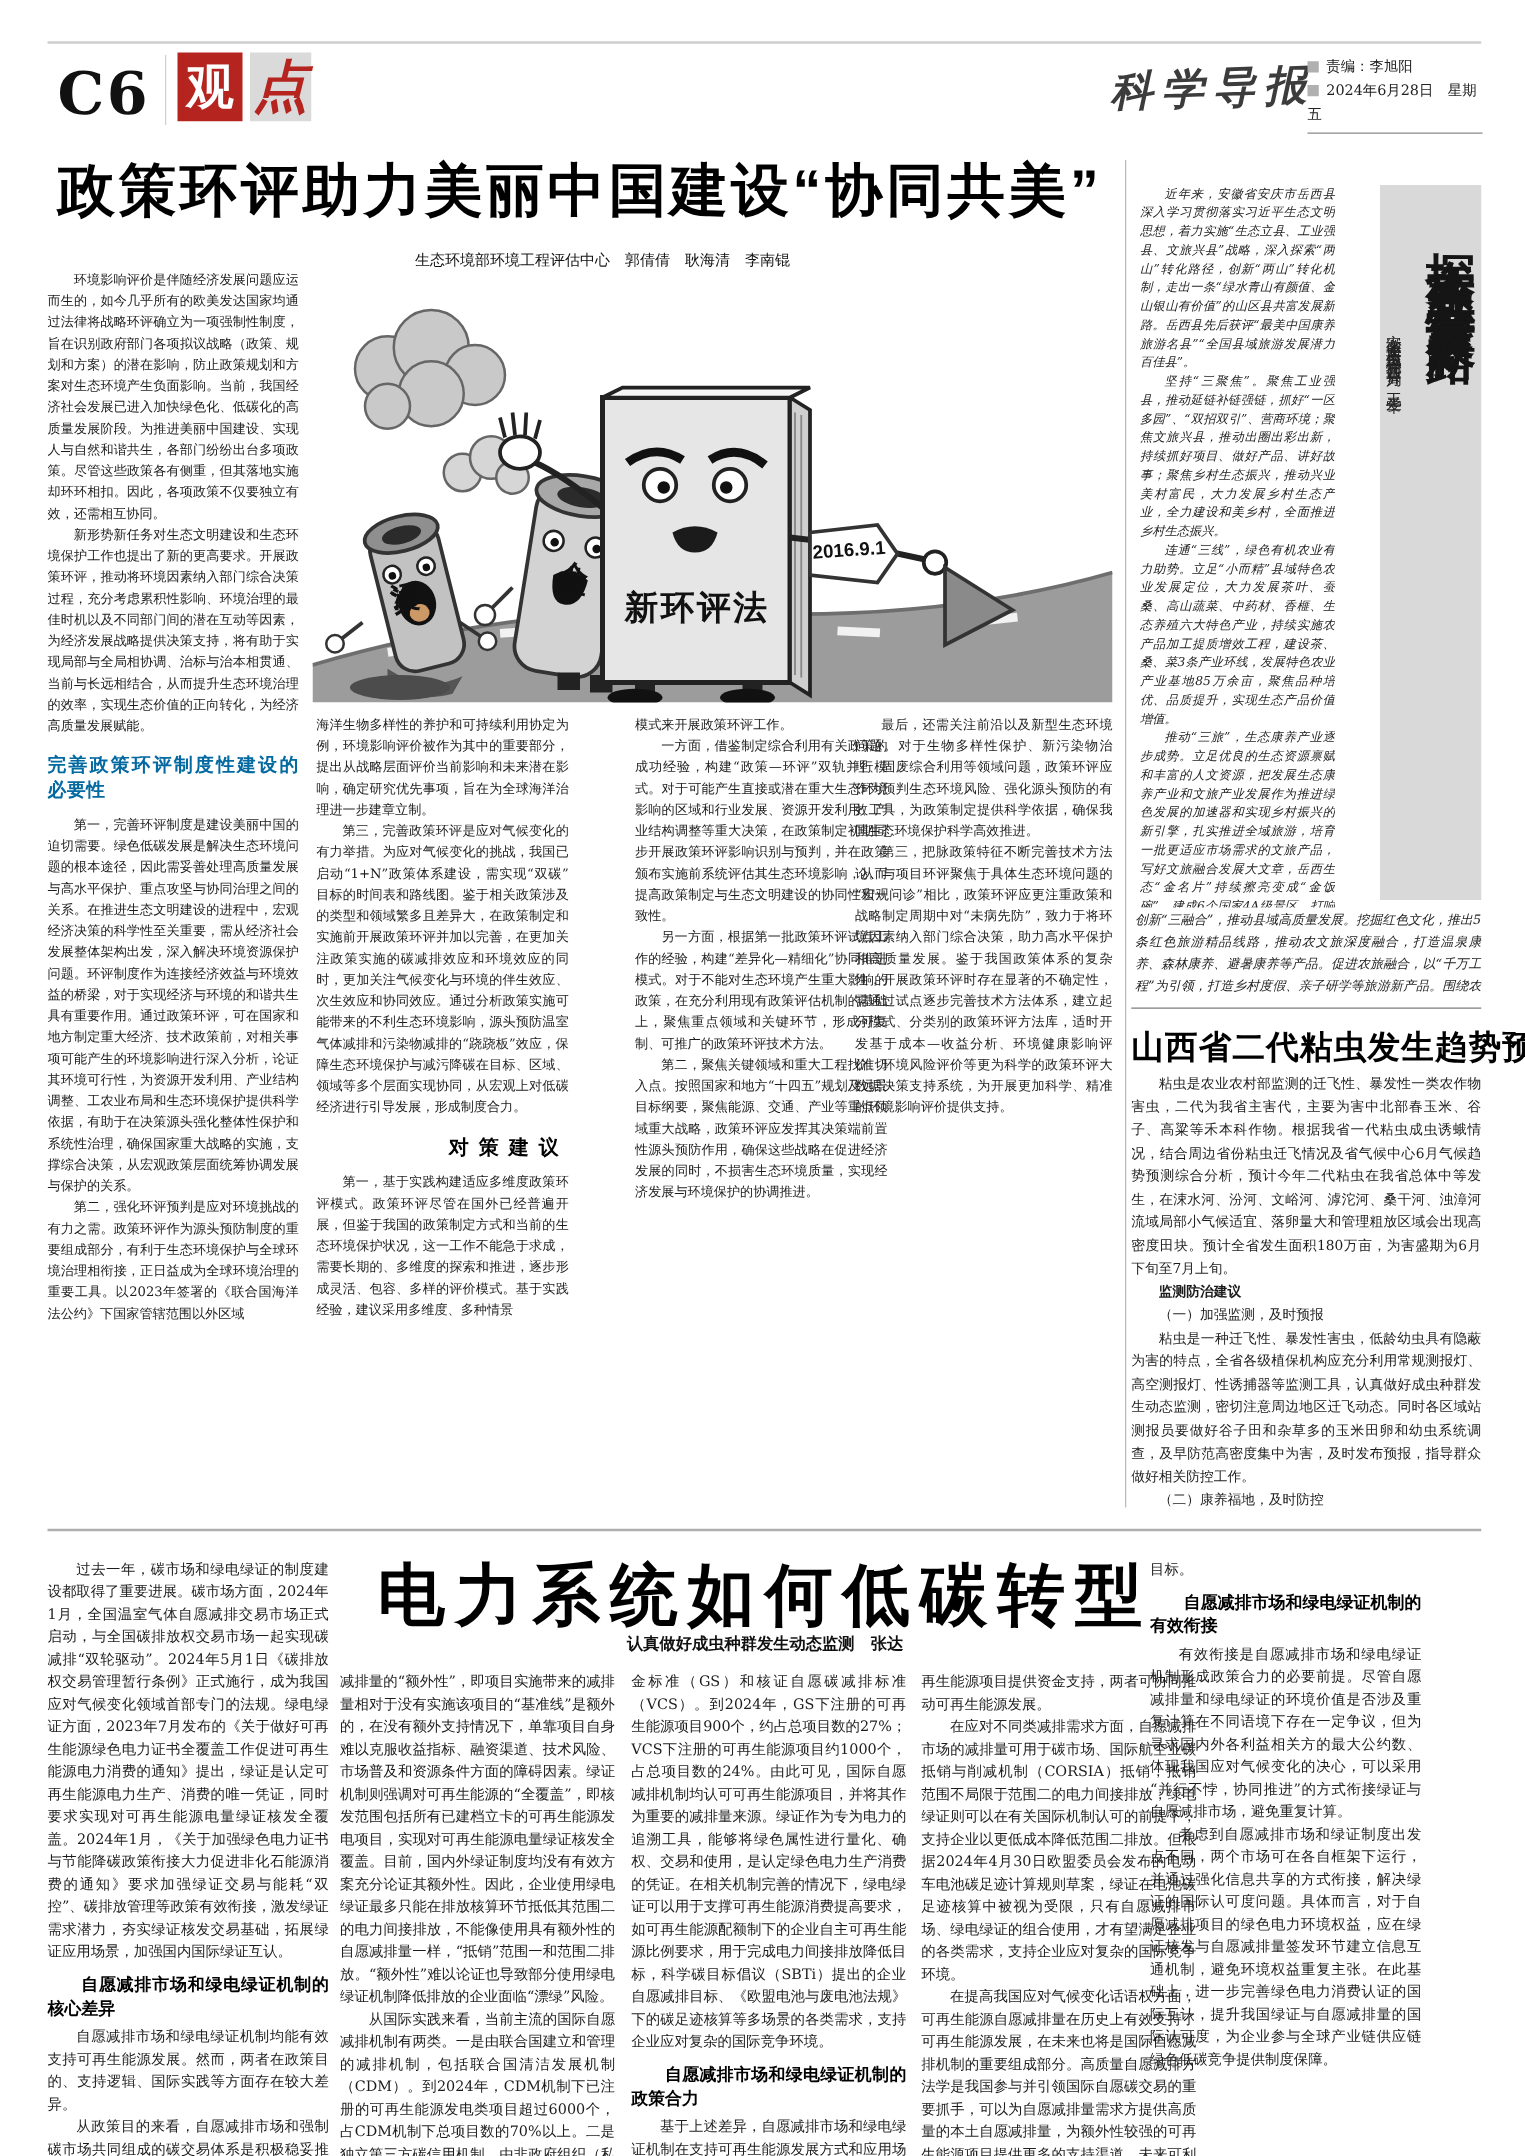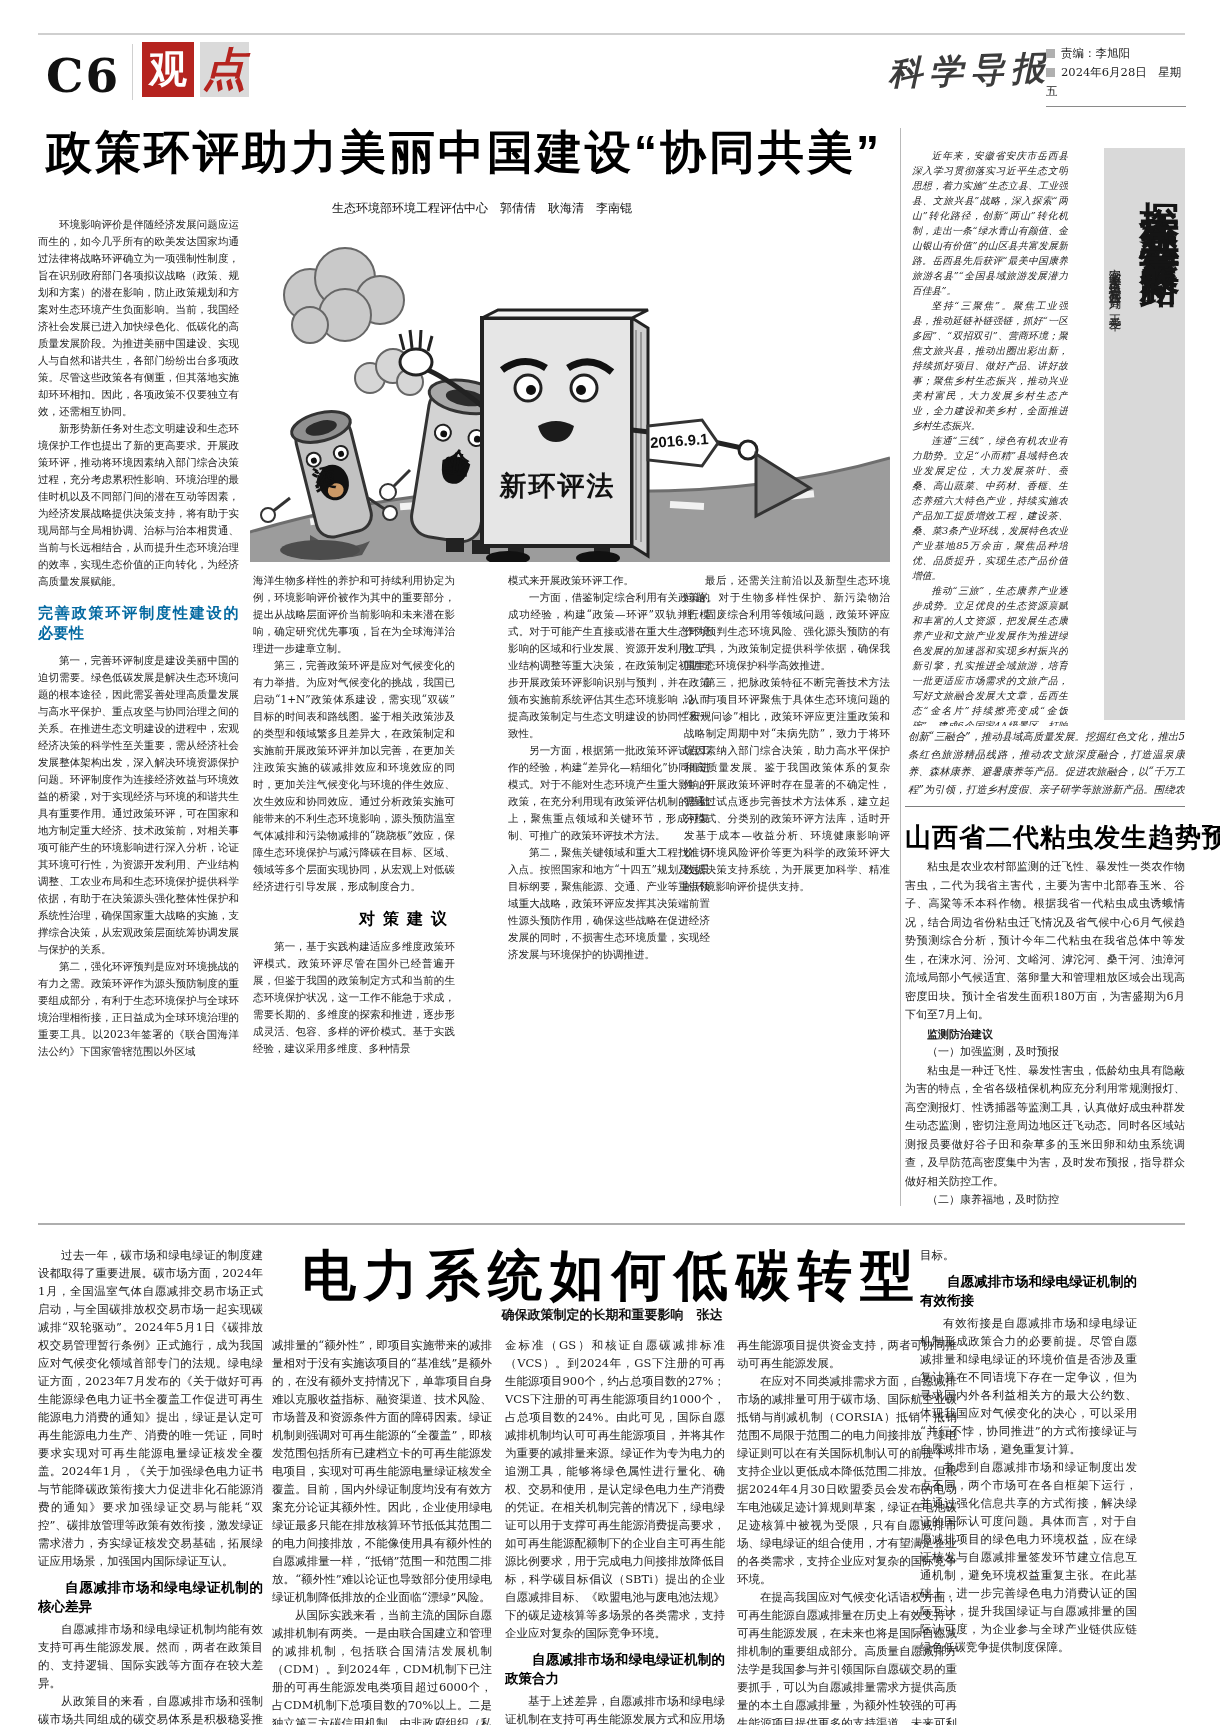--- a/index.html
+++ b/index.html
@@ -227,21 +227,21 @@
       <div class="par p">粘虫是农业农村部监测的迁飞性、暴发性一类农作物害虫，二代为我省主害代，主要为害中北部春玉米、谷子、高粱等禾本科作物。根据我省一代粘虫成虫诱蛾情况，结合周边省份粘虫迁飞情况及省气候中心6月气候趋势预测综合分析，预计今年二代粘虫在我省总体中等发生，在涑水河、汾河、文峪河、滹沱河、桑干河、浊漳河流域局部小气候适宜、落卵量大和管理粗放区域会出现高密度田块。预计全省发生面积180万亩，为害盛期为6月下旬至7月上旬。</div>
       <div class="par hb">监测防治建议</div>
       <div class="par p">（一）加强监测，及时预报</div>
       <div class="par p">粘虫是一种迁飞性、暴发性害虫，低龄幼虫具有隐蔽为害的特点，全省各级植保机构应充分利用常规测报灯、高空测报灯、性诱捕器等监测工具，认真做好成虫种群发生动态监测，密切注意周边地区迁飞动态。同时各区域站测报员要做好谷子田和杂草多的玉米田卵和幼虫系统调查，及早防范高密度集中为害，及时发布预报，指导群众做好相关防控工作。</div>
       <div class="par p">（二）康养福地，及时防控</div>
     </div>
 
   <div class="rule" style="left:38px;top:1223px;width:1147px;height:2px;background:#aeaeae;"></div>
 
   <div class="abs headline-power" style="left:268px;top:1240px;width:688px;">电力系统如何低碳转型</div>
-  <div class="abs byline-power" style="left:268px;top:1306px;width:688px;">确保政策制定的长期和重要影响　张达</div>
+  <div class="abs byline-power" style="left:268px;top:1306px;width:688px;">认真做好成虫种群发生动态监测　张达</div>
 
   <div class="tcol power-body" style="left:38px;top:1246px;width:225px;height:479px;">
       <div class="par p">过去一年，碳市场和绿电绿证的制度建设都取得了重要进展。碳市场方面，2024年1月，全国温室气体自愿减排交易市场正式启动，与全国碳排放权交易市场一起实现碳减排“双轮驱动”。2024年5月1日《碳排放权交易管理暂行条例》正式施行，成为我国应对气候变化领域首部专门的法规。绿电绿证方面，2023年7月发布的《关于做好可再生能源绿色电力证书全覆盖工作促进可再生能源电力消费的通知》提出，绿证是认定可再生能源电力生产、消费的唯一凭证，同时要求实现对可再生能源电量绿证核发全覆盖。2024年1月，《关于加强绿色电力证书与节能降碳政策衔接大力促进非化石能源消费的通知》要求加强绿证交易与能耗“双控”、碳排放管理等政策有效衔接，激发绿证需求潜力，夯实绿证核发交易基础，拓展绿证应用场景，加强国内国际绿证互认。</div>
       <div class="par h">自愿减排市场和绿电绿证机制的核心差异</div>
       <div class="par p">自愿减排市场和绿电绿证机制均能有效支持可再生能源发展。然而，两者在政策目的、支持逻辑、国际实践等方面存在较大差异。</div>
       <div class="par p">从政策目的来看，自愿减排市场和强制碳市场共同组成的碳交易体系是积极稳妥推进碳达峰碳中和的重大制度创新，是国际公认的降碳主渠道，承担着对内控制全口径温室气体排放、对外展示积极应对气候变化大国担当的任务，也能够促进我国能源低碳转型。绿电绿证制度聚焦推动可再生能源发展。</div>
     </div>
   <div class="tcol power-body" style="left:272px;top:1336px;width:220px;height:389px;">
       <div class="par c">减排量的“额外性”，即项目实施带来的减排量相对于没有实施该项目的“基准线”是额外的，在没有额外支持情况下，单靠项目自身难以克服收益指标、融资渠道、技术风险、市场普及和资源条件方面的障碍因素。绿证机制则强调对可再生能源的“全覆盖”，即核发范围包括所有已建档立卡的可再生能源发电项目，实现对可再生能源电量绿证核发全覆盖。目前，国内外绿证制度均没有有效方案充分论证其额外性。因此，企业使用绿电绿证最多只能在排放核算环节抵低其范围二的电力间接排放，不能像使用具有额外性的自愿减排量一样，“抵销”范围一和范围二排放。“额外性”难以论证也导致部分使用绿电绿证机制降低排放的企业面临“漂绿”风险。</div>
       <div class="par p">从国际实践来看，当前主流的国际自愿减排机制有两类。一是由联合国建立和管理的减排机制，包括联合国清洁发展机制（CDM）。到2024年，CDM机制下已注册的可再生能源发电类项目超过6000个，占CDM机制下总项目数的70%以上。二是独立第三方碳信用机制，由非政府组织（私营机构或公益组织）建立和管理的碳信用机制。典型代表为黄</div>

